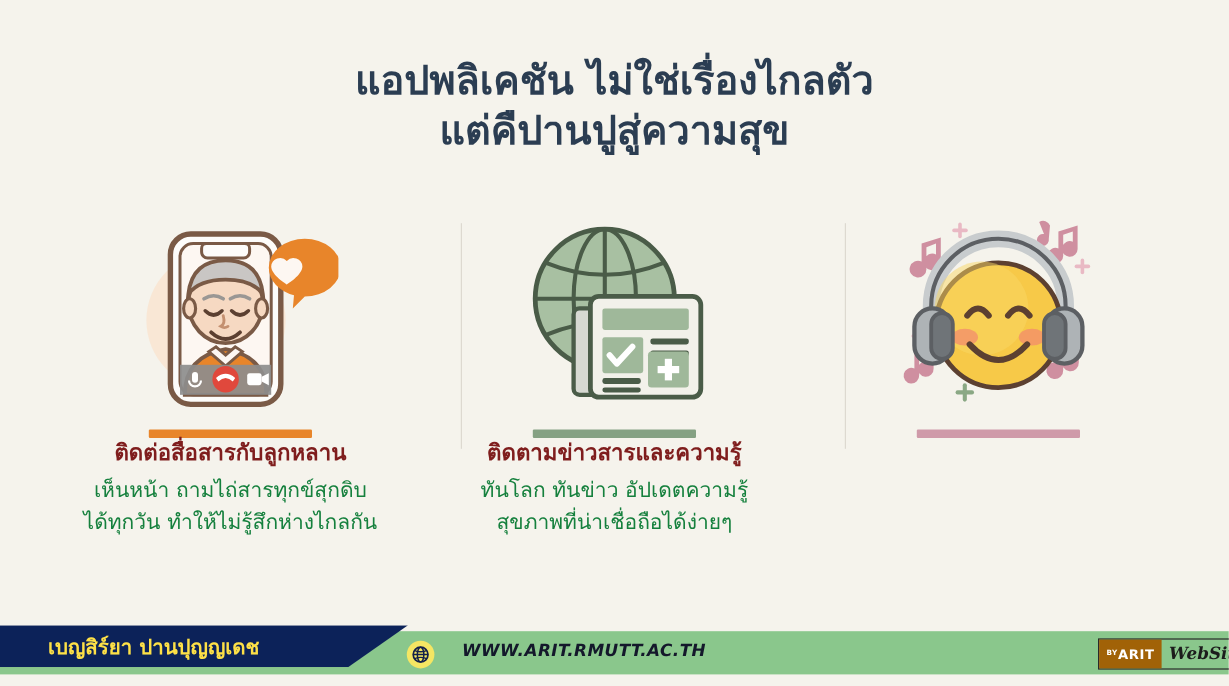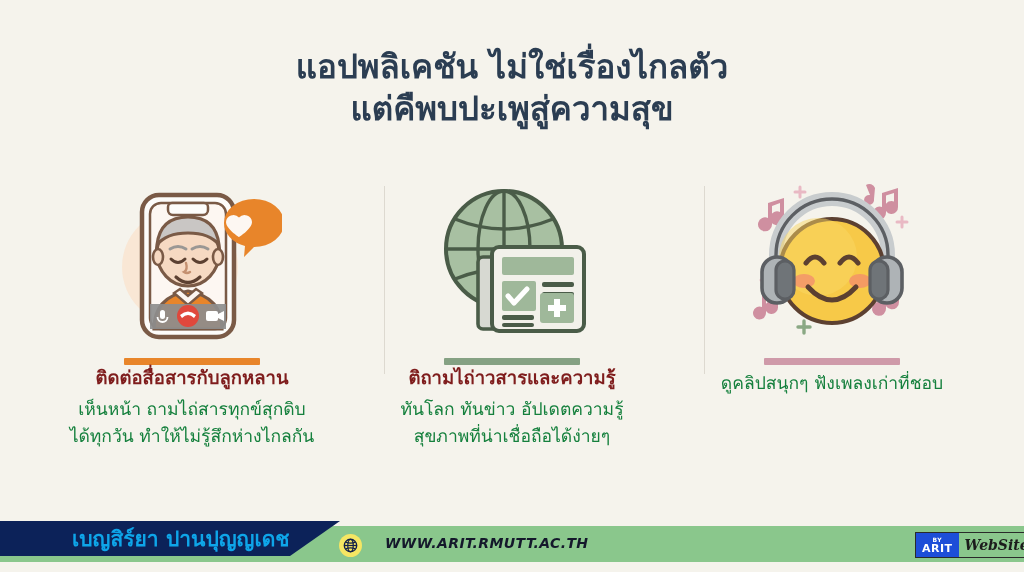--- a/index.html
+++ b/index.html
@@ -92,24 +92,24 @@
   .footer-navy {
     position: absolute;
     left: 0; top: 521px;
     width: 340px; height: 35px;
     background: #0c2259;
     clip-path: polygon(0 0, 340px 0, 290px 35px, 0 35px);
     display: flex;
     align-items: center;
   }
   .footer-name {
-    color: #0ea5e9;
-    font-weight: bold;
-    font-size: 21px;
-    margin-left: 72px;
+    color: #fde047;
+    font-weight: bold;
+    font-size: 17px;
+    margin-left: 40px;
     white-space: nowrap;
   }
   .globe-badge {
     position: absolute;
     left: 339px; top: 534px;
     width: 23px; height: 23px;
     border-radius: 50%;
     background: #f5e663;
     display: flex;
     align-items: center;
@@ -127,25 +127,25 @@
   }
   .logo-badge {
     position: absolute;
     left: 915px; top: 532px;
     height: 26px;
     display: flex;
     align-items: stretch;
     border: 1px solid #2a2a2a;
   }
   .logo-mark {
-    background: #1d4ed8;
+    background: #a16207;
     color: #ffffff;
     padding: 1px 6px 1px 6px;
     display: flex;
-    flex-direction: column;
+    flex-direction: row;
     align-items: center;
     justify-content: center;
     line-height: 1;
   }
   .logo-by { font-size: 6px; font-weight: bold; letter-spacing: 0.5px; }
   .logo-arit { font-size: 11px; font-weight: bold; letter-spacing: 0.5px; }
   .logo-word {
     display: flex; align-items: center;
     padding: 0 6px;
     color: #1c1c1c;
@@ -155,21 +155,21 @@
     font-size: 14px;
   }
 </style>
 </head>
 <body>
 
 <div id="slide">
 
   <div class="title-block">
     <div class="title-line">แอปพลิเคชัน ไม่ใช่เรื่องไกลตัว</div>
-    <div class="title-line">แต่คืพบปะเพูสู่ความสุข</div>
+    <div class="title-line">แต่คืปานปูสู่ความสุข</div>
   </div>
 
   <div class="columns">
 
     <div class="col-divider divider-1"></div>
     <div class="col-divider divider-2"></div>
 
     <div class="column">
       <div class="art">
         <svg width="180" height="180" viewBox="0 0 180 180">
@@ -230,21 +230,21 @@
           <rect x="120" y="121" width="32" height="5" rx="2" fill="#4a5c48"></rect>
           <rect x="120" y="131" width="22" height="5" rx="2" fill="#4a5c48"></rect>
           <rect x="118" y="122" width="34" height="30" rx="3" fill="#9fb89a"></rect>
           <rect x="132" y="128" width="6" height="18" fill="#ffffff"></rect>
           <rect x="126" y="134" width="18" height="6" fill="#ffffff"></rect>
           <rect x="80" y="144" width="32" height="5" rx="2" fill="#4a5c48"></rect>
           <rect x="80" y="152" width="32" height="4" rx="2" fill="#4a5c48"></rect>
         </svg>
       </div>
       <div class="rule" style="background:#85a183"></div>
-      <div class="col-heading">ติถามไถ่าวสารและความรู้</div>
+      <div class="col-heading">ติดตามข่าวสารและความรู้</div>
       <div class="col-body">ทันโลก ทันข่าว อัปเดตความรู้</div>
       <div class="col-body" style="margin-top:0">สุขภาพที่น่าเชื่อถือได้ง่ายๆ</div>
     </div>
 
     <div class="column">
       <div class="art">
         <svg width="180" height="180" viewBox="0 0 180 180">
 
           <g fill="#cf8fa0">
             <path d="M26 32 l16 -5 v20 a7 7 0 1 1 -4 -6 v-9 l-8 3 v18 a7 7 0 1 1 -4 -6 z"></path>
@@ -277,21 +277,20 @@
           <ellipse cx="118" cy="110" rx="11" ry="7" fill="#f2886f" opacity="0.7"></ellipse>
           <path d="M66 116 q24 26 48 0" fill="none" stroke="#5c4031" stroke-width="5" stroke-linecap="round"></path>
 
           <rect x="20" y="86" width="30" height="46" rx="15" fill="#aeb3b6" stroke="#5c5f63" stroke-width="3.6"></rect>
           <rect x="130" y="86" width="30" height="46" rx="15" fill="#aeb3b6" stroke="#5c5f63" stroke-width="3.6"></rect>
           <rect x="34" y="90" width="18" height="38" rx="9" fill="#6f7478" stroke="#5c5f63" stroke-width="3.2"></rect>
           <rect x="128" y="90" width="18" height="38" rx="9" fill="#6f7478" stroke="#5c5f63" stroke-width="3.2"></rect>
         </svg>
       </div>
       <div class="rule" style="background:#cf9aa9"></div>
-      <div class="col-body">ดูคลิปสนุกๆ ฟังเพลงเก่าที่ชอบ</div>
     </div>
   </div>
 
   <div class="footer-green"></div>
 
   <div class="footer-navy">
     <span class="footer-name">เบญสิร์ยา  ปานปุญญเดช</span>
   </div>
 
   <div class="globe-badge">

